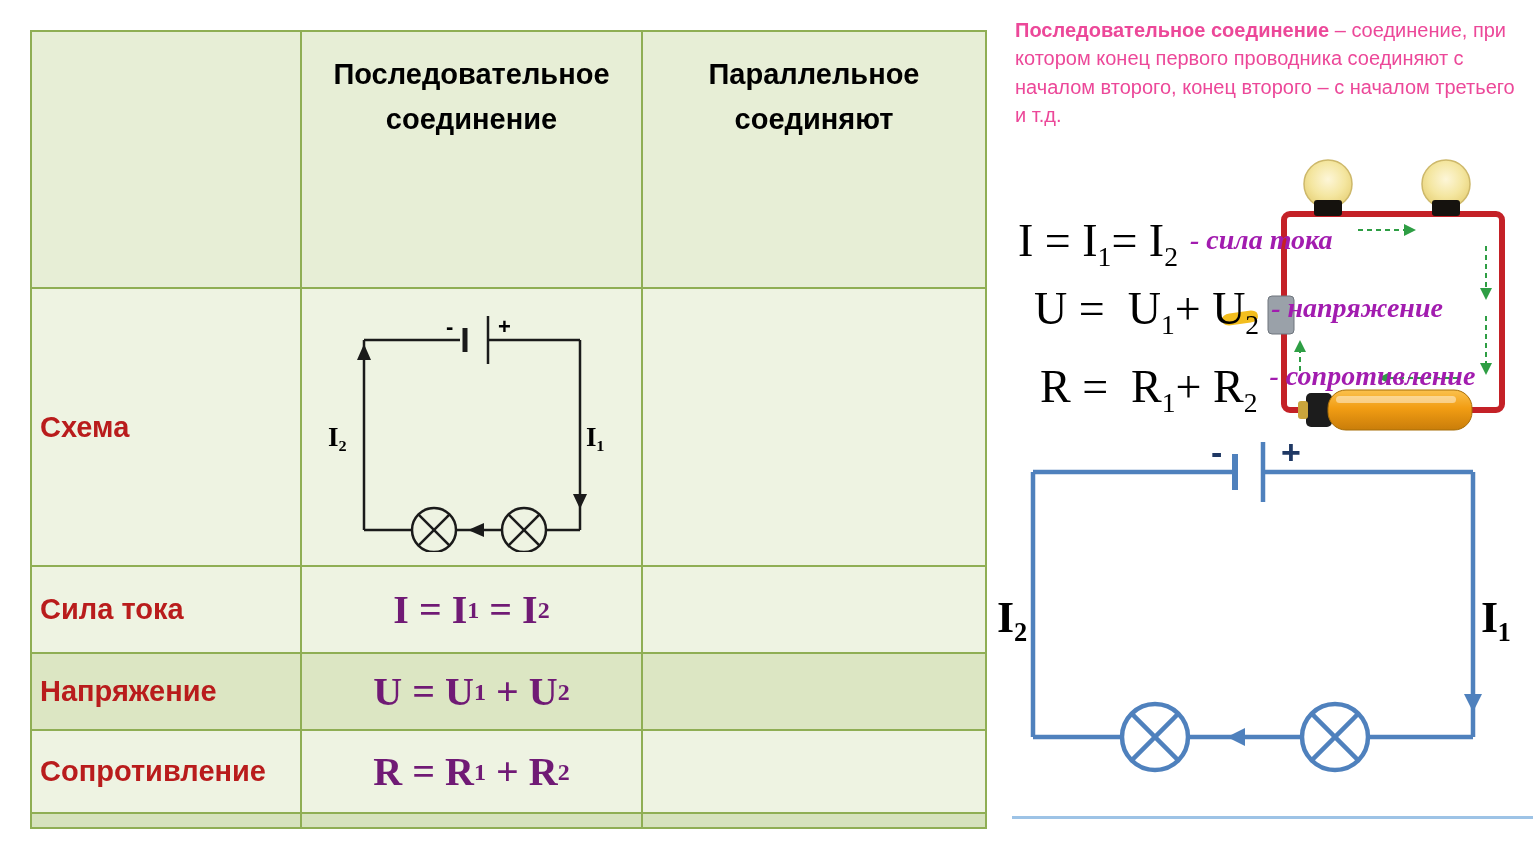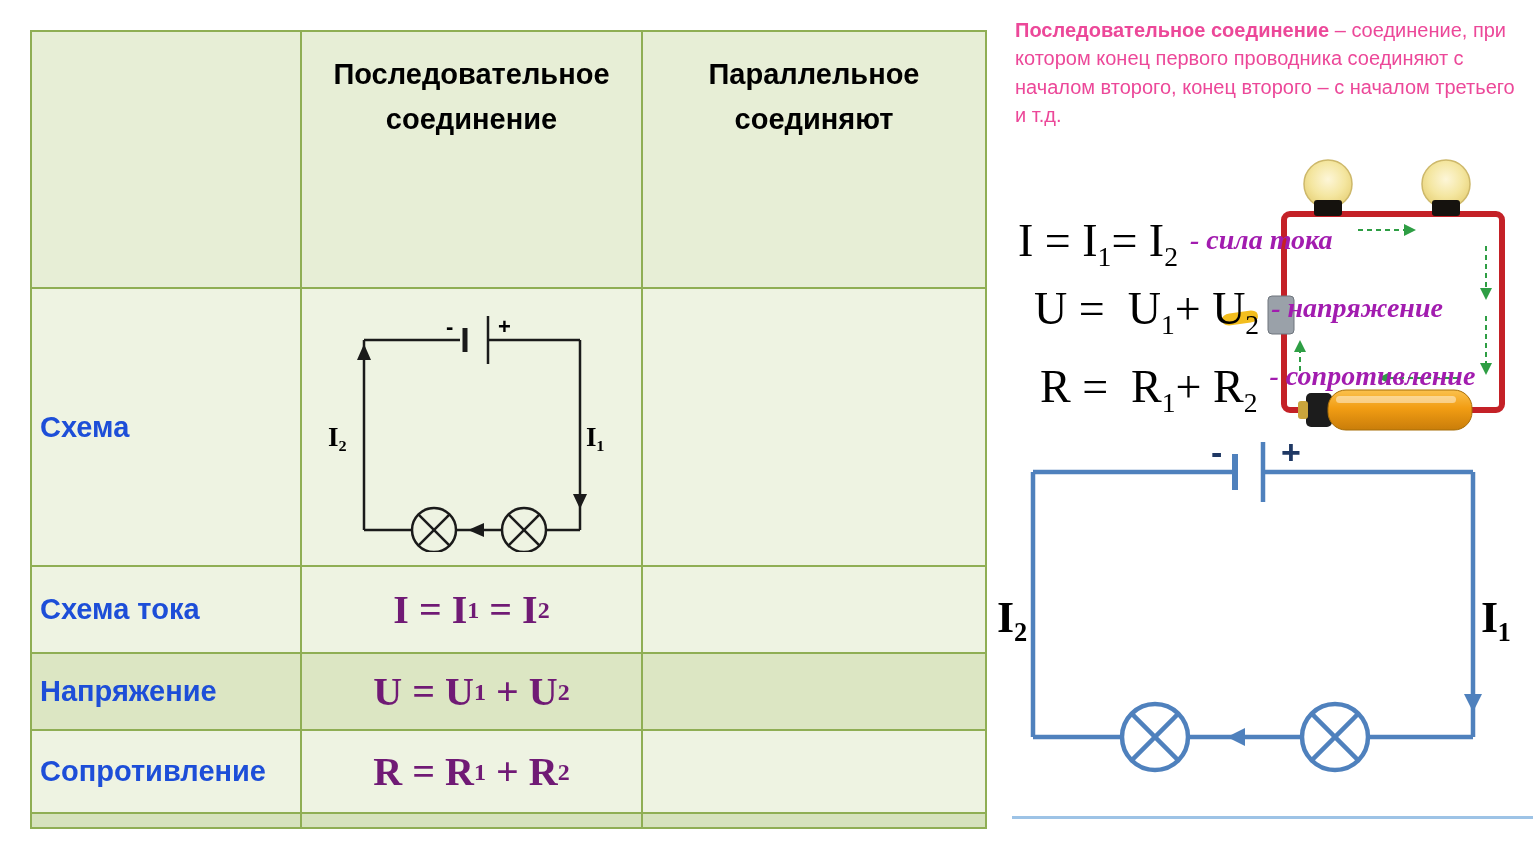--- a/index.html
+++ b/index.html
@@ -13,21 +13,21 @@
     display:grid;
     grid-template-columns:270px 341px 344px;
     grid-template-rows:257px 278px 87px 77px 83px 15px;
     border-top:2px solid #8fae54; border-left:2px solid #8fae54;
   }
   .cell { border-right:2px solid #8fae54; border-bottom:2px solid #8fae54; background:#eef3e2; position:relative; }
   .bg-head  { background:#e7eed6; }
   .bg-dark  { background:#dce6c3; }
   .bg-strip { background:#d6e2bd; }
   .head   { font-weight:700; font-size:29px; text-align:center; padding:20px 14px 0 14px; line-height:1.55; color:#000; }
-  .rlabel { font-weight:700; font-size:29px; display:flex; align-items:center; padding-left:8px; color:#1d4ed8; }
+  .rlabel { font-weight:700; font-size:29px; display:flex; align-items:center; padding-left:8px; color:#b91c1c; }
   .fcell  { font-family:"Liberation Serif",serif; font-weight:700; font-size:40px; display:flex; align-items:center; justify-content:center; color:#701a75; white-space:pre; }
   .scell  { display:flex; align-items:center; justify-content:center; }
   sub { font-size:60%; line-height:0; }
 
   
   .definition {
     position:absolute; left:1015px; top:16px; width:512px;
     font-family:Liberation Sans, sans-serif; font-size:20px; line-height:1.42; color:#ec4899;
   }
   .definition b { font-weight:700; }
@@ -88,21 +88,21 @@
         </g>
         <polygon points="52,42 45,58 59,58" fill="#1a1a1a"></polygon>
         <polygon points="156,228 172,221 172,235" fill="#1a1a1a"></polygon>
         <polygon points="268,207 261,192 275,192" fill="#1a1a1a"></polygon>
         <text x="16" y="144" class="ilabel">I₂</text>
         <text x="274" y="144" class="ilabel">I₁</text>
       </svg>
     </div>
     <div class="cell"></div>
 
-    <div class="cell rlabel">Схема тока</div>
+    <div class="cell rlabel">Сила тока</div>
     <div class="cell fcell">I = I<sub>1</sub> = I<sub>2</sub></div>
     <div class="cell"></div>
 
     <div class="cell bg-dark rlabel">Напряжение</div>
     <div class="cell bg-dark fcell">U = U<sub>1</sub> + U<sub>2</sub></div>
     <div class="cell bg-dark"></div>
 
     <div class="cell rlabel">Сопротивление</div>
     <div class="cell fcell">R = R<sub>1</sub> + R<sub>2</sub></div>
     <div class="cell"></div>

